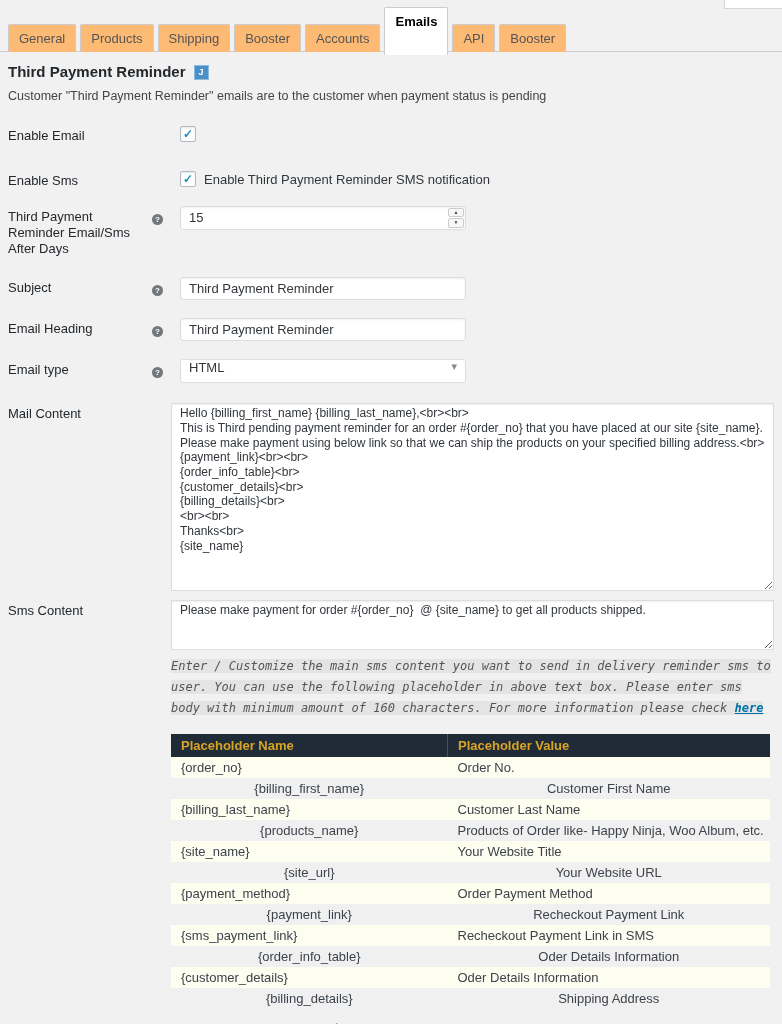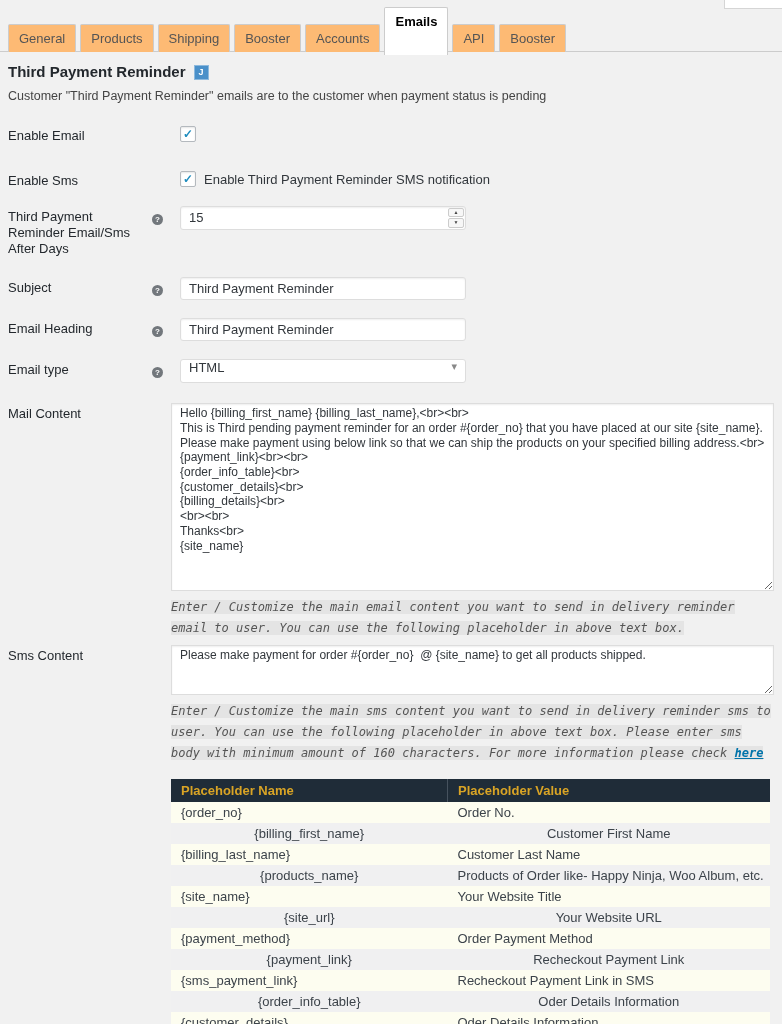--- a/index.html
+++ b/index.html
@@ -172,23 +172,20 @@
         <textarea class="ta ta-mail" spellcheck="false" style="">Hello {billing_first_name} {billing_last_name},&lt;br&gt;&lt;br&gt;
 This is Third pending payment reminder for an order #{order_no} that you have placed at our site {site_name}.
 Please make payment using below link so that we can ship the products on your specified billing address.&lt;br&gt;
 {payment_link}&lt;br&gt;&lt;br&gt;
 {order_info_table}&lt;br&gt;
 {customer_details}&lt;br&gt;
 {billing_details}&lt;br&gt;
 &lt;br&gt;&lt;br&gt;
 Thanks&lt;br&gt;
 {site_name}</textarea>
-        <div class="desc-block">
-          <span class="desc">Enter / Customize the main email content you want to send in delivery reminder email to user. You can use the following placeholder in above text box.</span>
-        </div>
       </div>
     </div>
 
     <div class="form-row">
       <div class="f-label">Sms Content</div>
       <div class="f-help"></div>
       <div class="f-ctrl">
         <textarea class="ta ta-sms" spellcheck="false" style="">Please make payment for order #{order_no}  @ {site_name} to get all products shipped.</textarea>
         <div class="desc-block">
           <span class="desc"><span>Enter / Customize the main sms content you want to send in delivery reminder sms to user. You can use the following placeholder in above text box. Please enter sms body with minimum amount of 160 characters. For more information please check </span><a class="desc-link">here</a></span>

